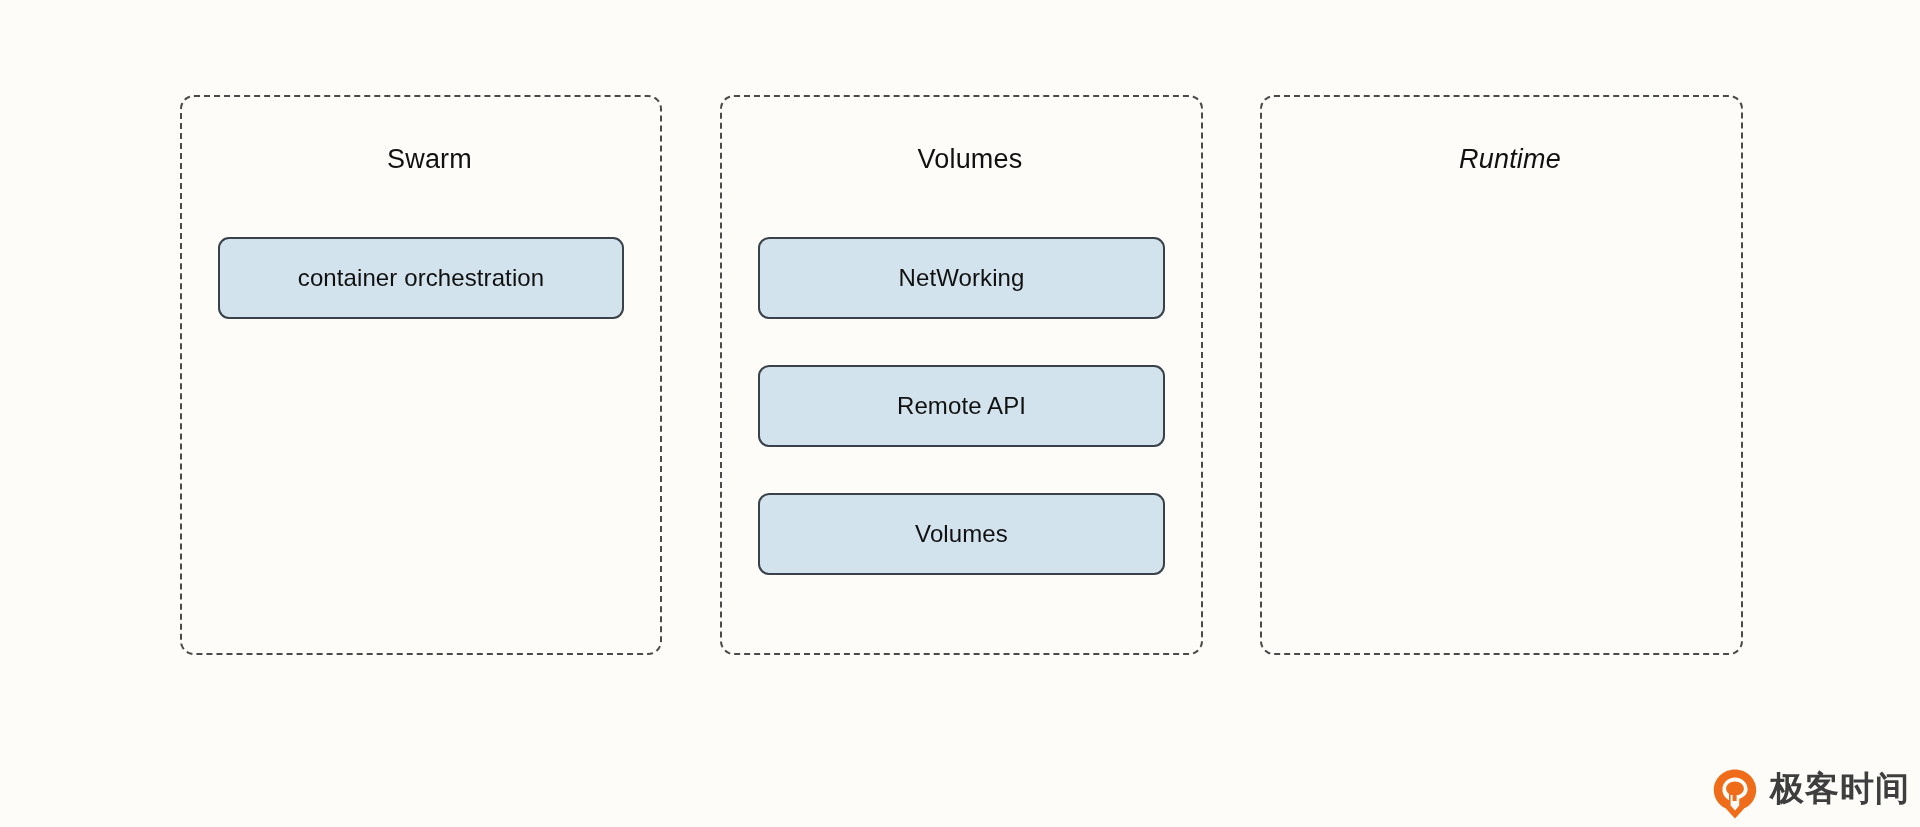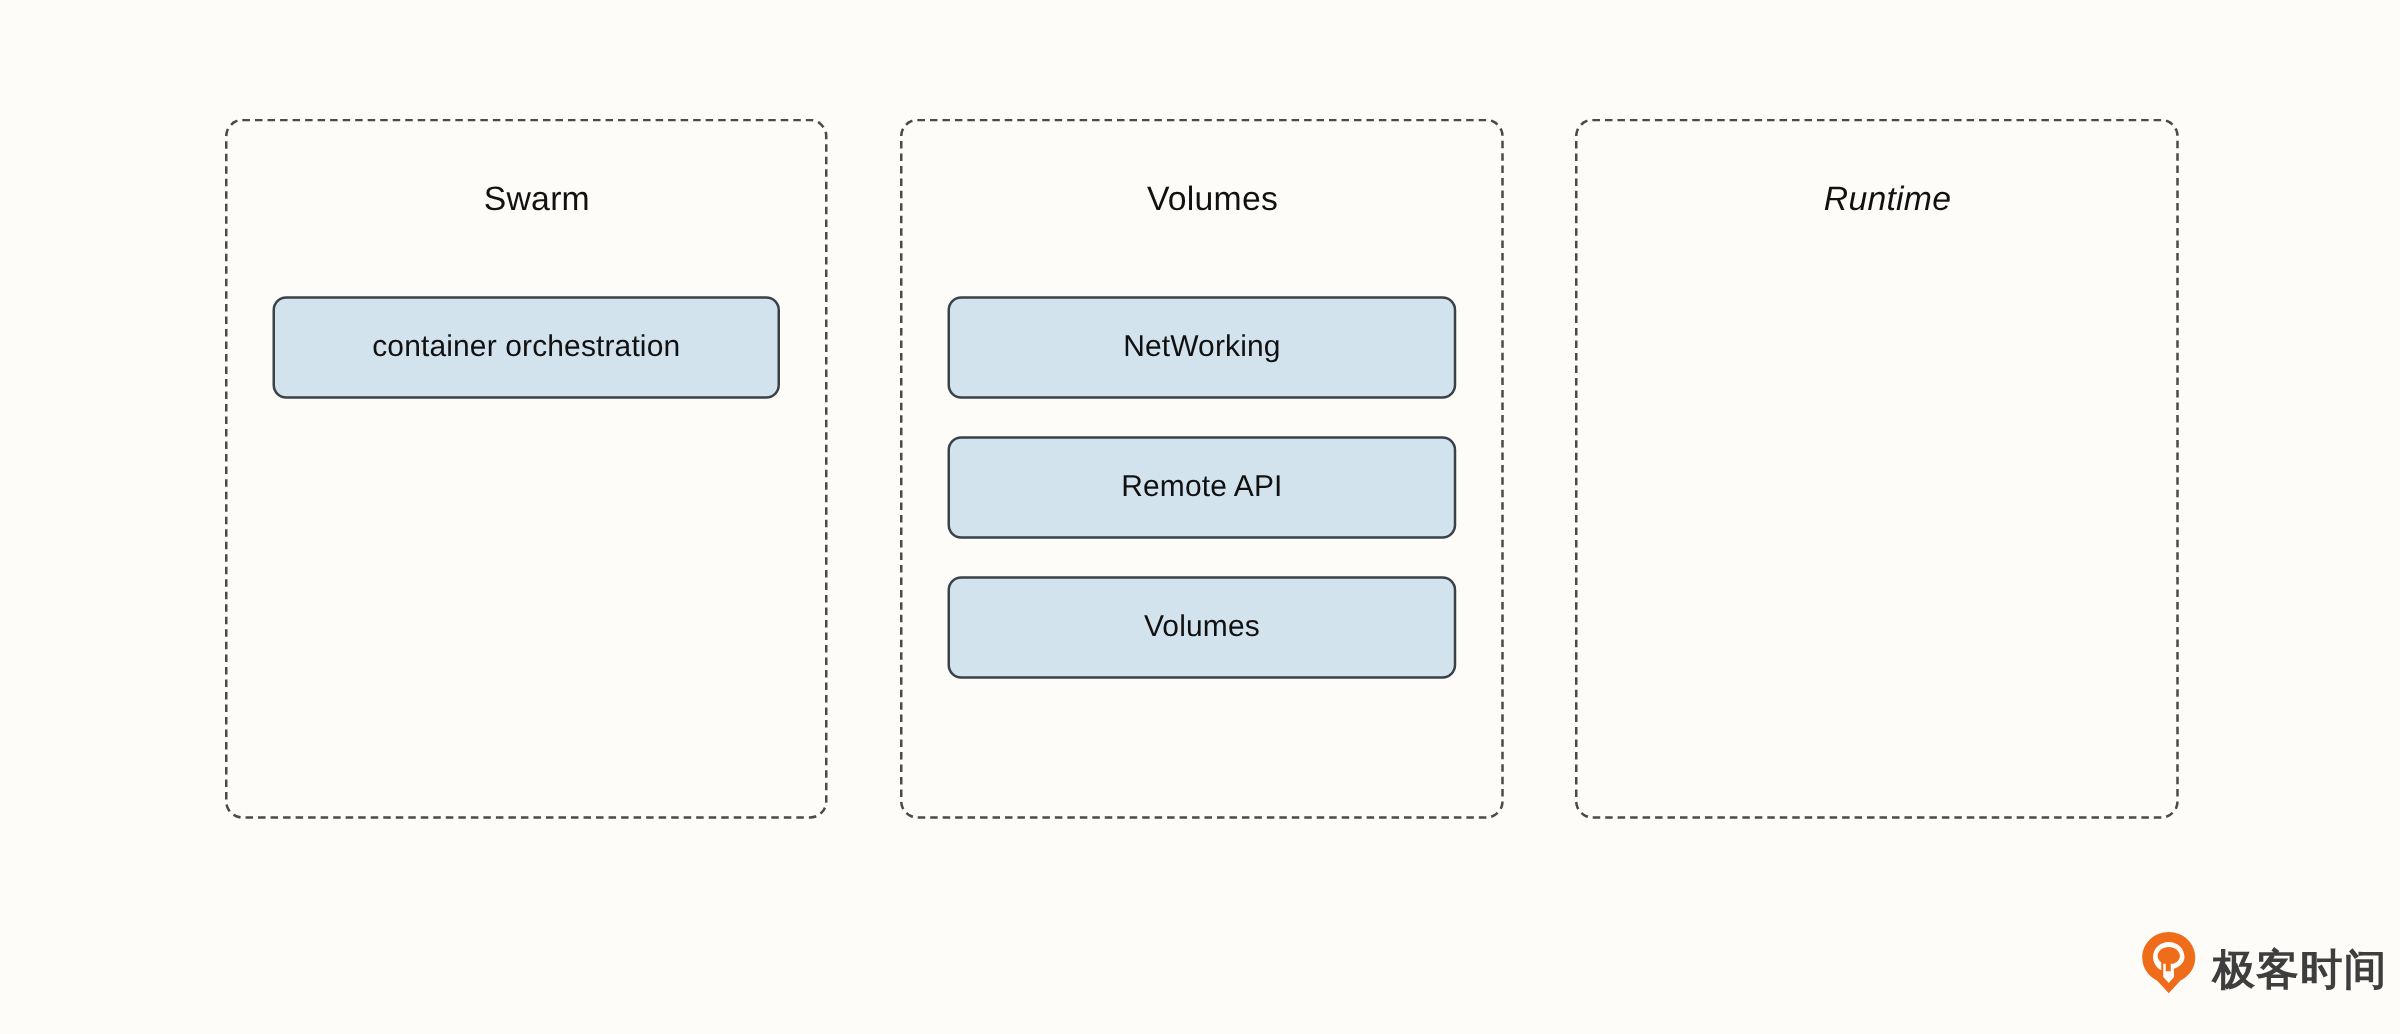--- a/index.html
+++ b/index.html
@@ -52,21 +52,21 @@
 
   
   .items {
     position: absolute;
     left: 36px;
     right: 36px;
     top: 140px;
   }
   .item-box {
     height: 82px;
-    margin-bottom: 30px;
+    margin-bottom: 46px;
     background: #d3e3ed;
     border: 2px solid #3a4249;
     border-radius: 11px;
     box-sizing: border-box;
     display: flex;
     align-items: center;
     justify-content: center;
     text-align: center;
   }
   .item-label {
@@ -74,23 +74,23 @@
     line-height: 28px;
     color: #111111;
     letter-spacing: 0.1px;
     white-space: nowrap;
   }
 
   
   .brand {
     position: absolute;
     left: 1712px;
-    top: 744px;
+    top: 768px;
     display: flex;
-    align-items: flex-end;
+    align-items: flex-start;
     gap: 12px;
   }
   .brand-mark {
     width: 46px;
     height: 52px;
     flex: none;
     display: block;
   }
   .brand-text {
     font-size: 34px;

